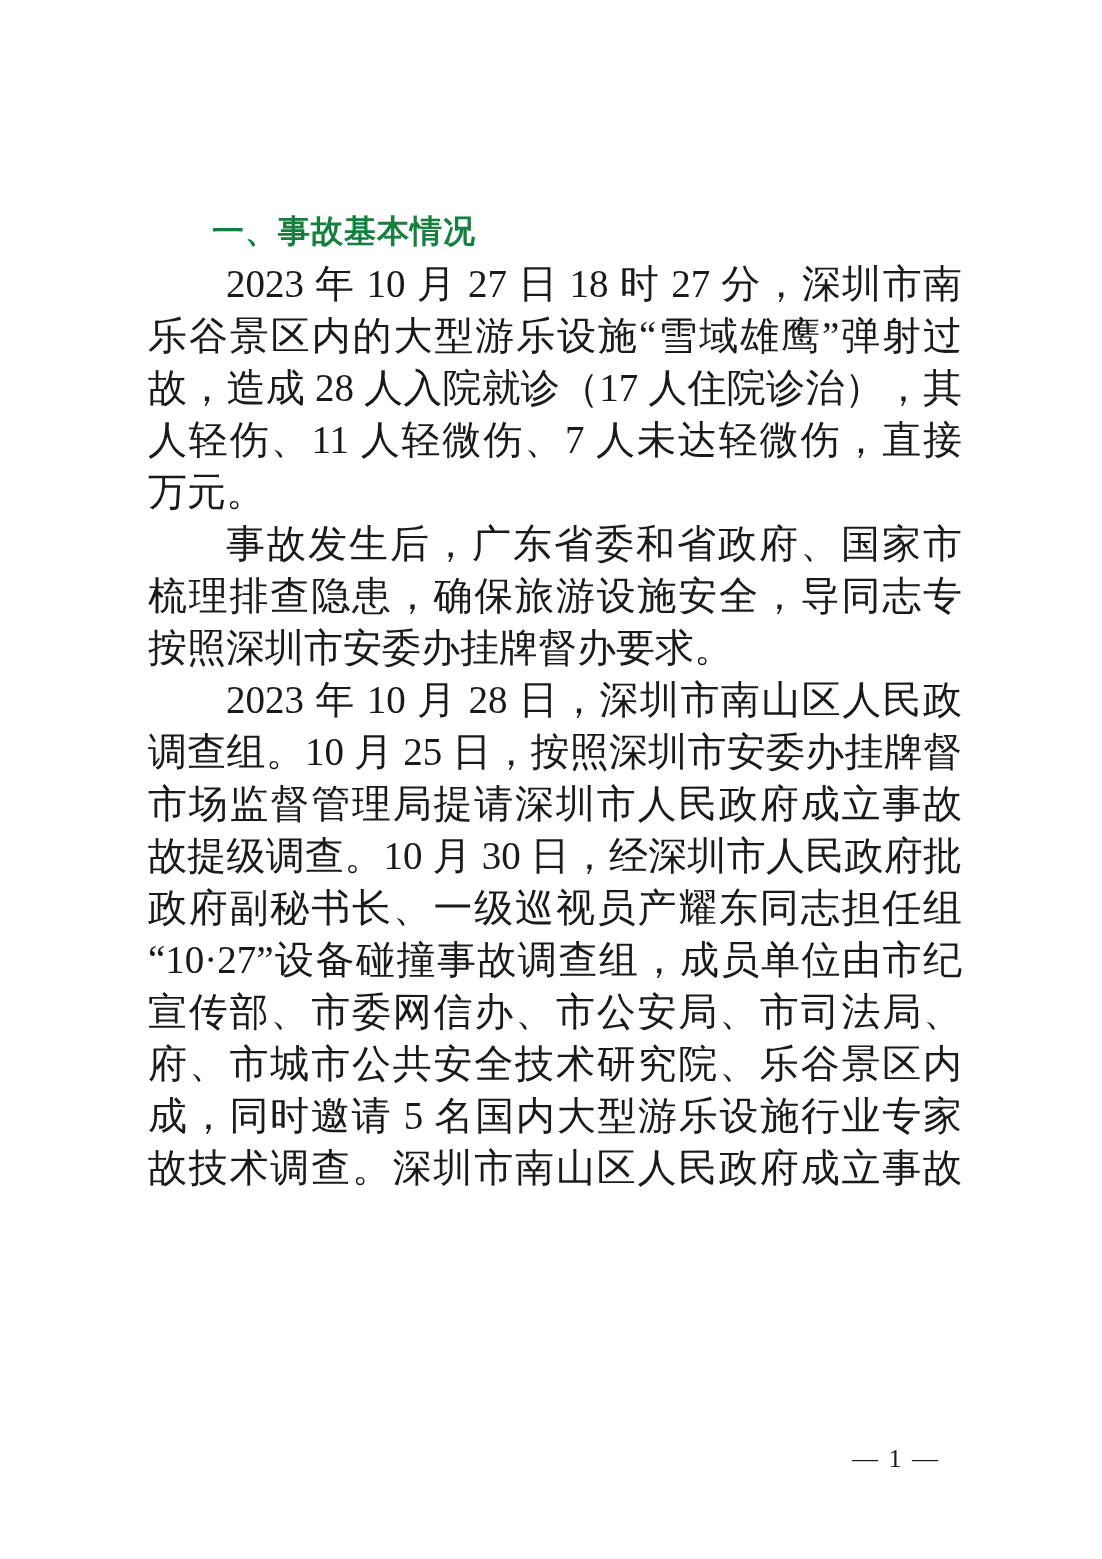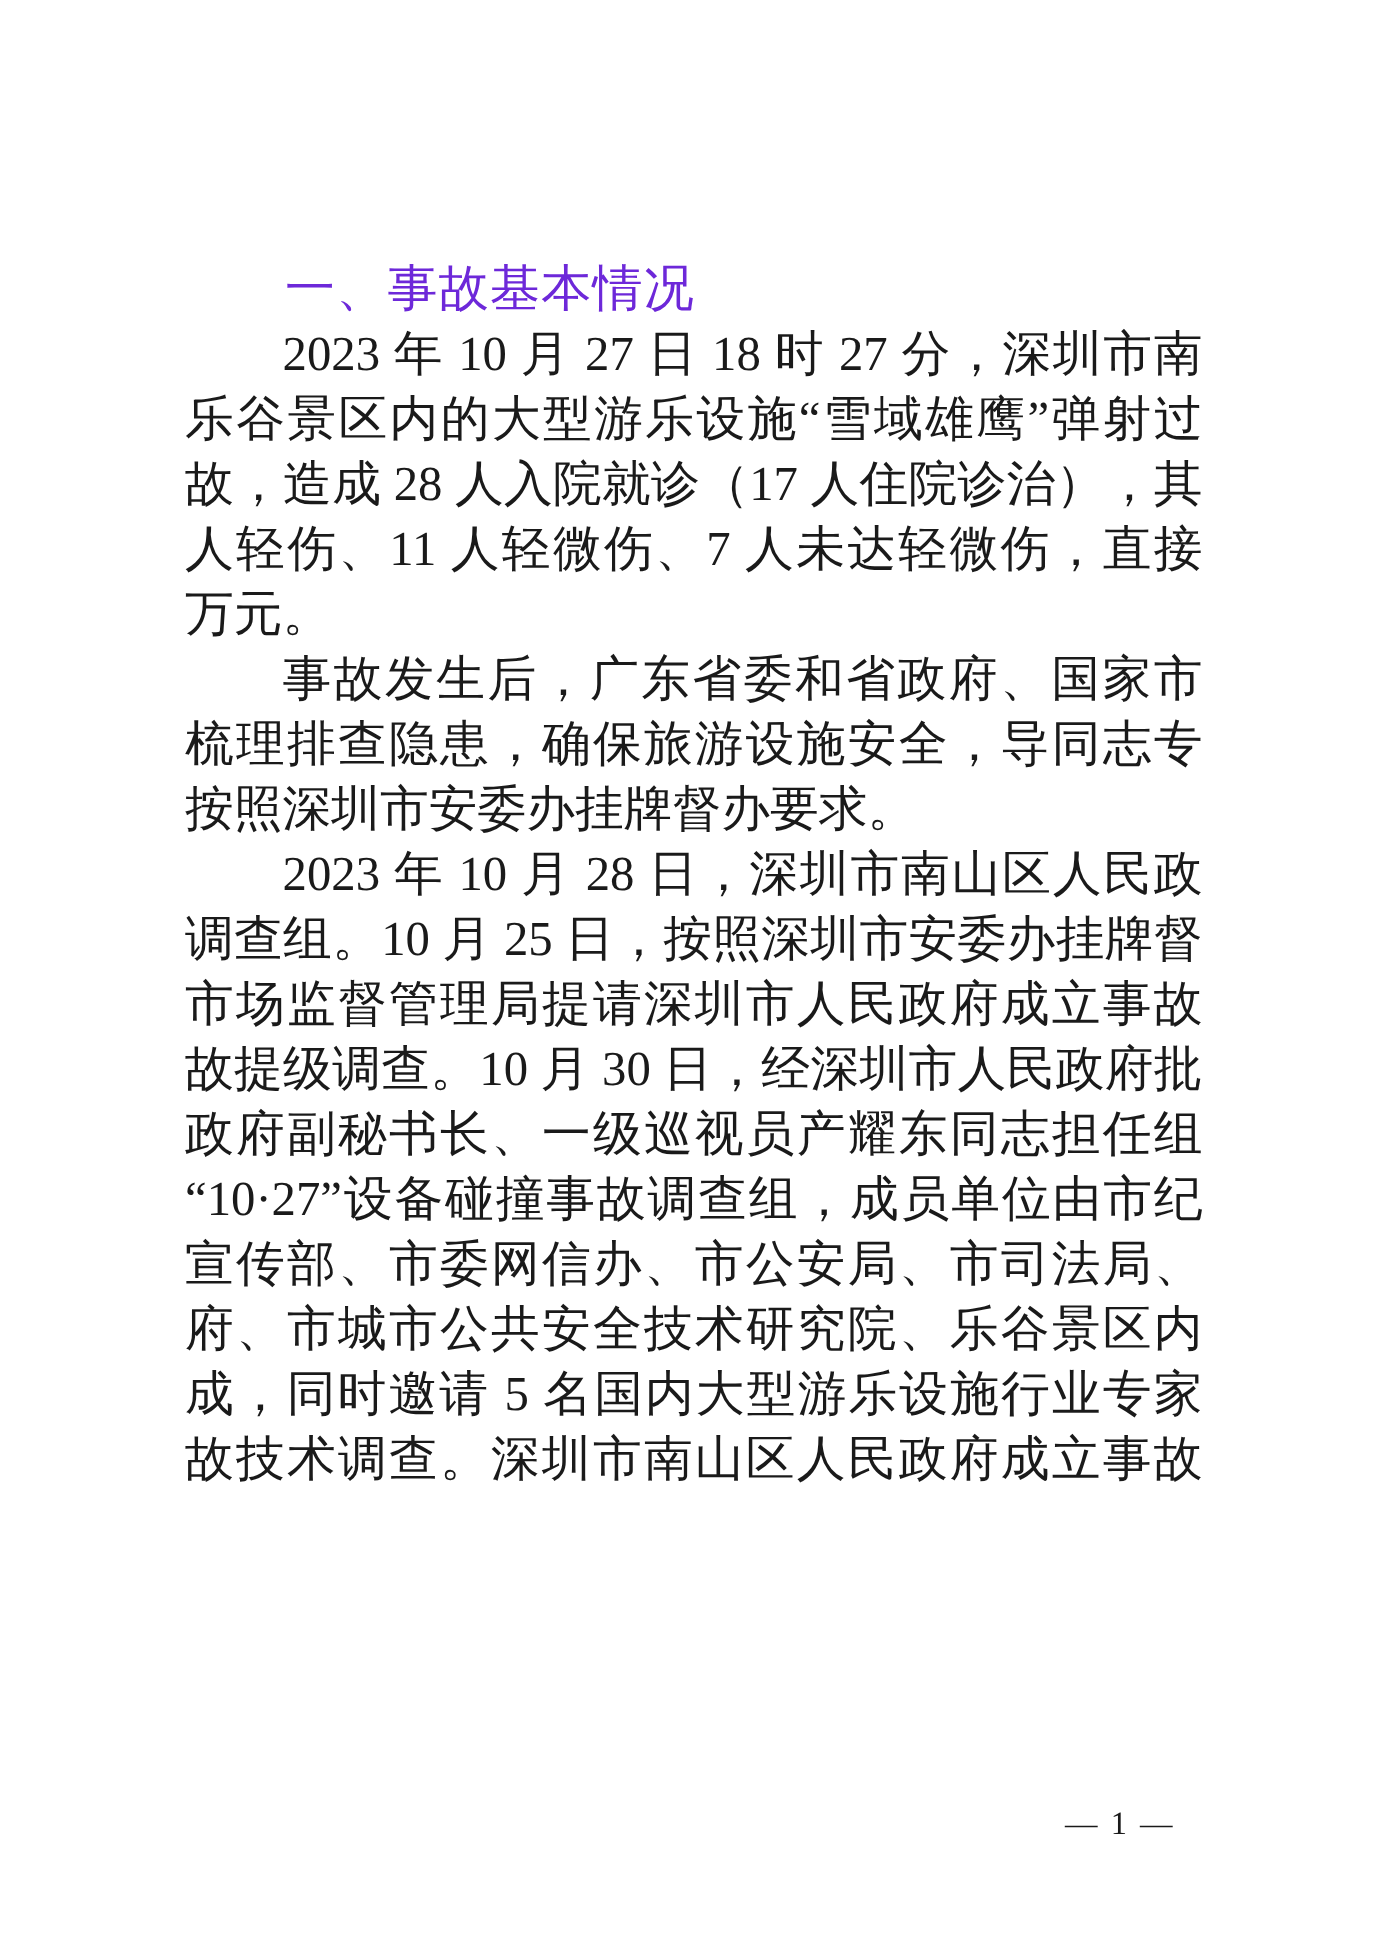--- a/index.html
+++ b/index.html
@@ -21,27 +21,27 @@
     background: #ffffff;
   }
   .text-block {
     position: absolute;
     left: 148px;
     top: 204px;
     width: 814px;
   }
   .heading {
     font-family: "Liberation Sans", "DejaVu Sans", sans-serif;
-    font-weight: 400;
-    font-size: 40px;
+    font-weight: 700;
+    font-size: 32px;
     height: 54px;
     line-height: 54px;
     text-indent: 2em;
     letter-spacing: 1px;
-    color: #6d28d9;
+    color: #15803d;
   }
   .para {
     margin: 0;
     padding: 0;
   }
   .line {
     font-size: 39px;
     height: 52px;
     line-height: 52px;
     text-align: justify;

